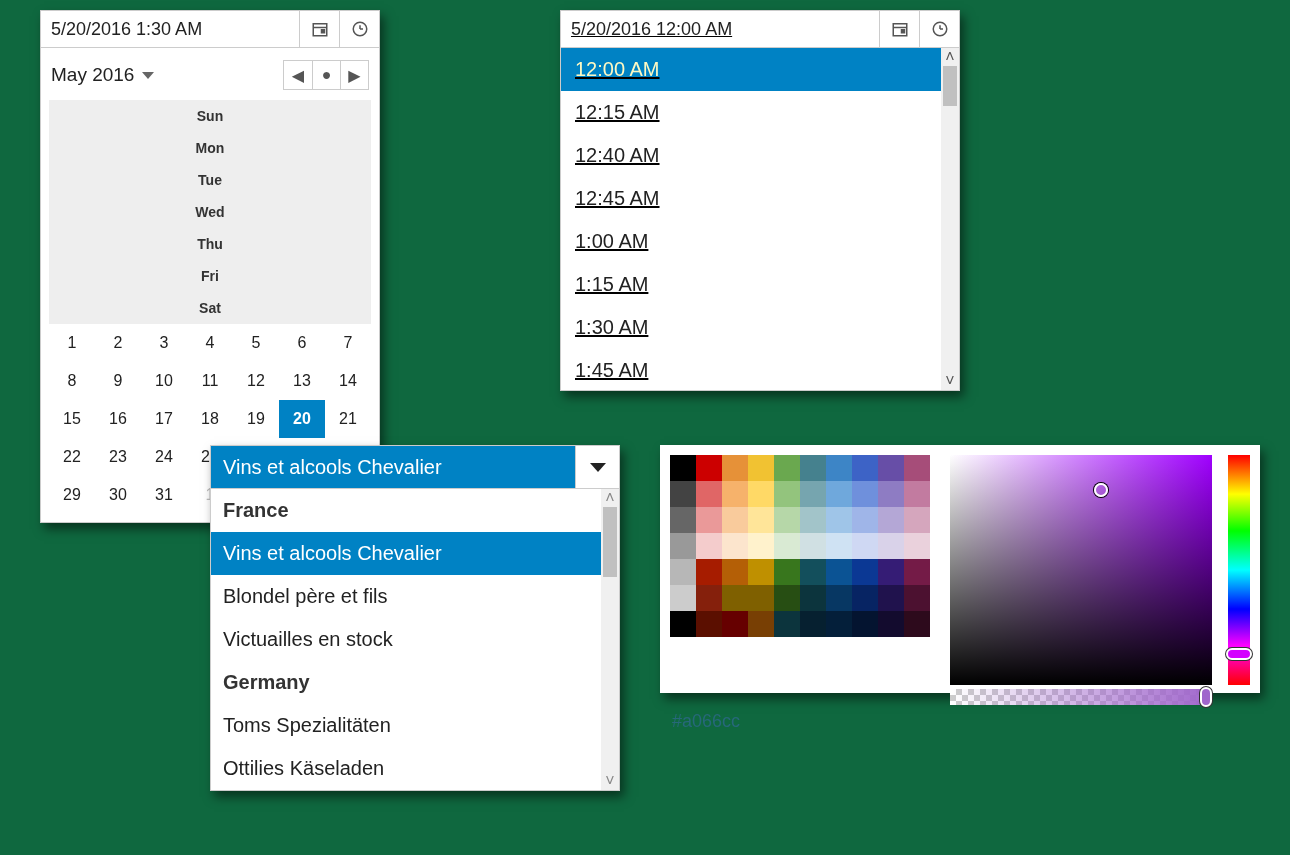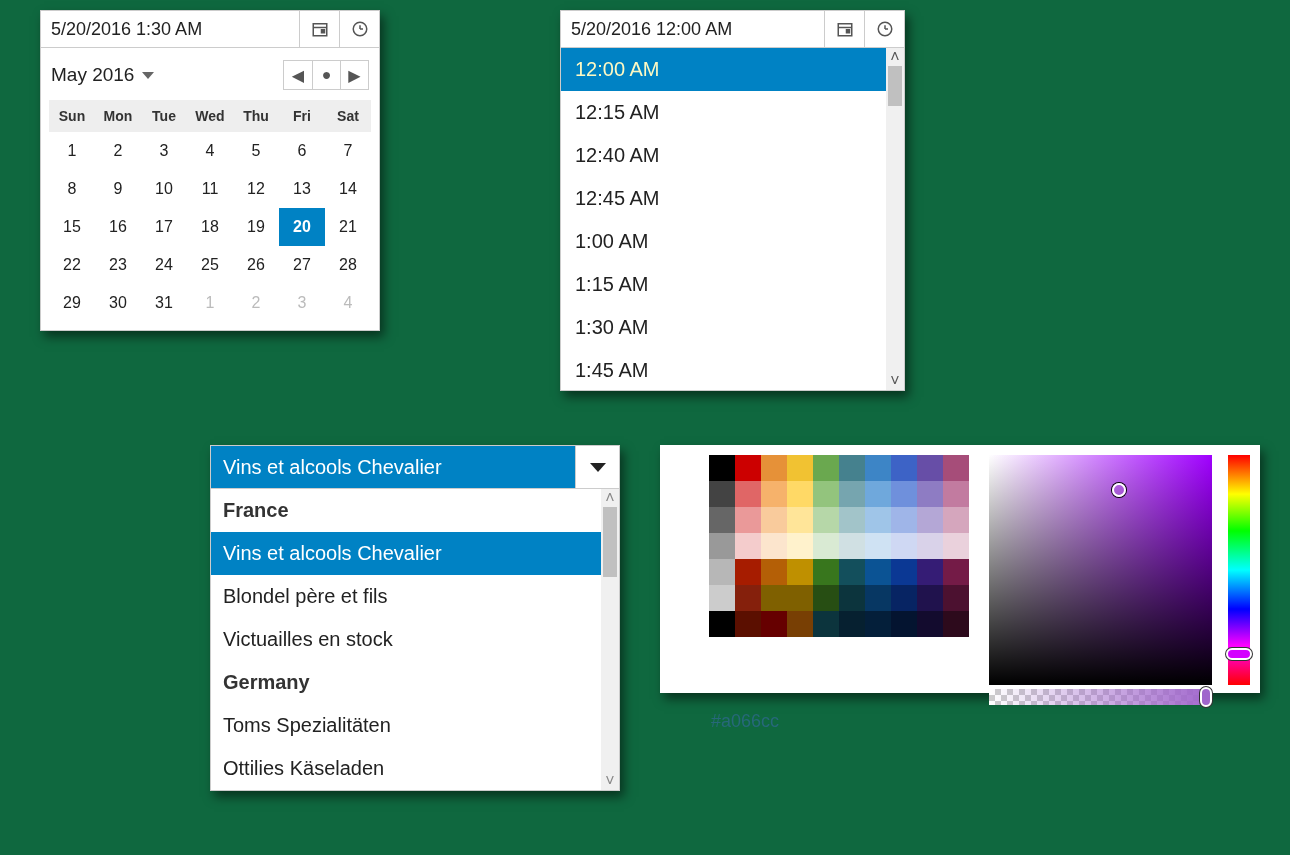--- a/index.html
+++ b/index.html
@@ -78,20 +78,21 @@
   align-items: center;
   justify-content: center;
   color: #555;
   cursor: pointer;
 }
 .cal-nav-btn:first-child { border-left: none; }
 .cal-grid { width: 100%; }
 .cal-head-row {
   display: flex;
   background: #eee;
+  flex-direction: column;
 }
 .cal-head-cell {
   flex: 1;
   text-align: center;
   font-size: 14px;
   font-weight: bold;
   color: #333;
   padding: 8px 0;
 }
 .cal-body-row { display: flex; }
@@ -104,21 +105,21 @@
   cursor: pointer;
 }
 .cal-day.other { color: #bbb; }
 .cal-day.selected {
   background: #0082c4;
   color: #fff;
   font-weight: bold;
 }
 
 
-.dt2 { left: 560px; top: 10px; width: 345px; }
+.dt2 { left: 560px; top: 10px; width: 400px; text-decoration: underline; }
 .time-popup {
   border: 1px solid #ccc;
   border-top: none;
   position: relative;
 }
 .time-list {
   overflow: hidden;
   height: 342px;
 }
 .time-item {
@@ -220,21 +221,21 @@
   color: #888;
 }
 .combo-scroll-thumb {
   position: absolute;
   top: 18px; left: 2px; right: 2px;
   height: 70px;
   background: #c0c0c0;
 }
 
 
-.colorpick { left: 660px; top: 445px; width: 600px; height: 248px; padding-left: 39px; }
+.colorpick { left: 660px; top: 445px; width: 600px; height: 248px; }
 .cp-body {
   display: flex;
   height: 260px;
   padding: 10px 10px 0 10px;
   gap: 10px;
 }
 .cp-palette {
   display: grid;
   grid-template-columns: repeat(10, 26px);
   grid-auto-rows: 26px;

